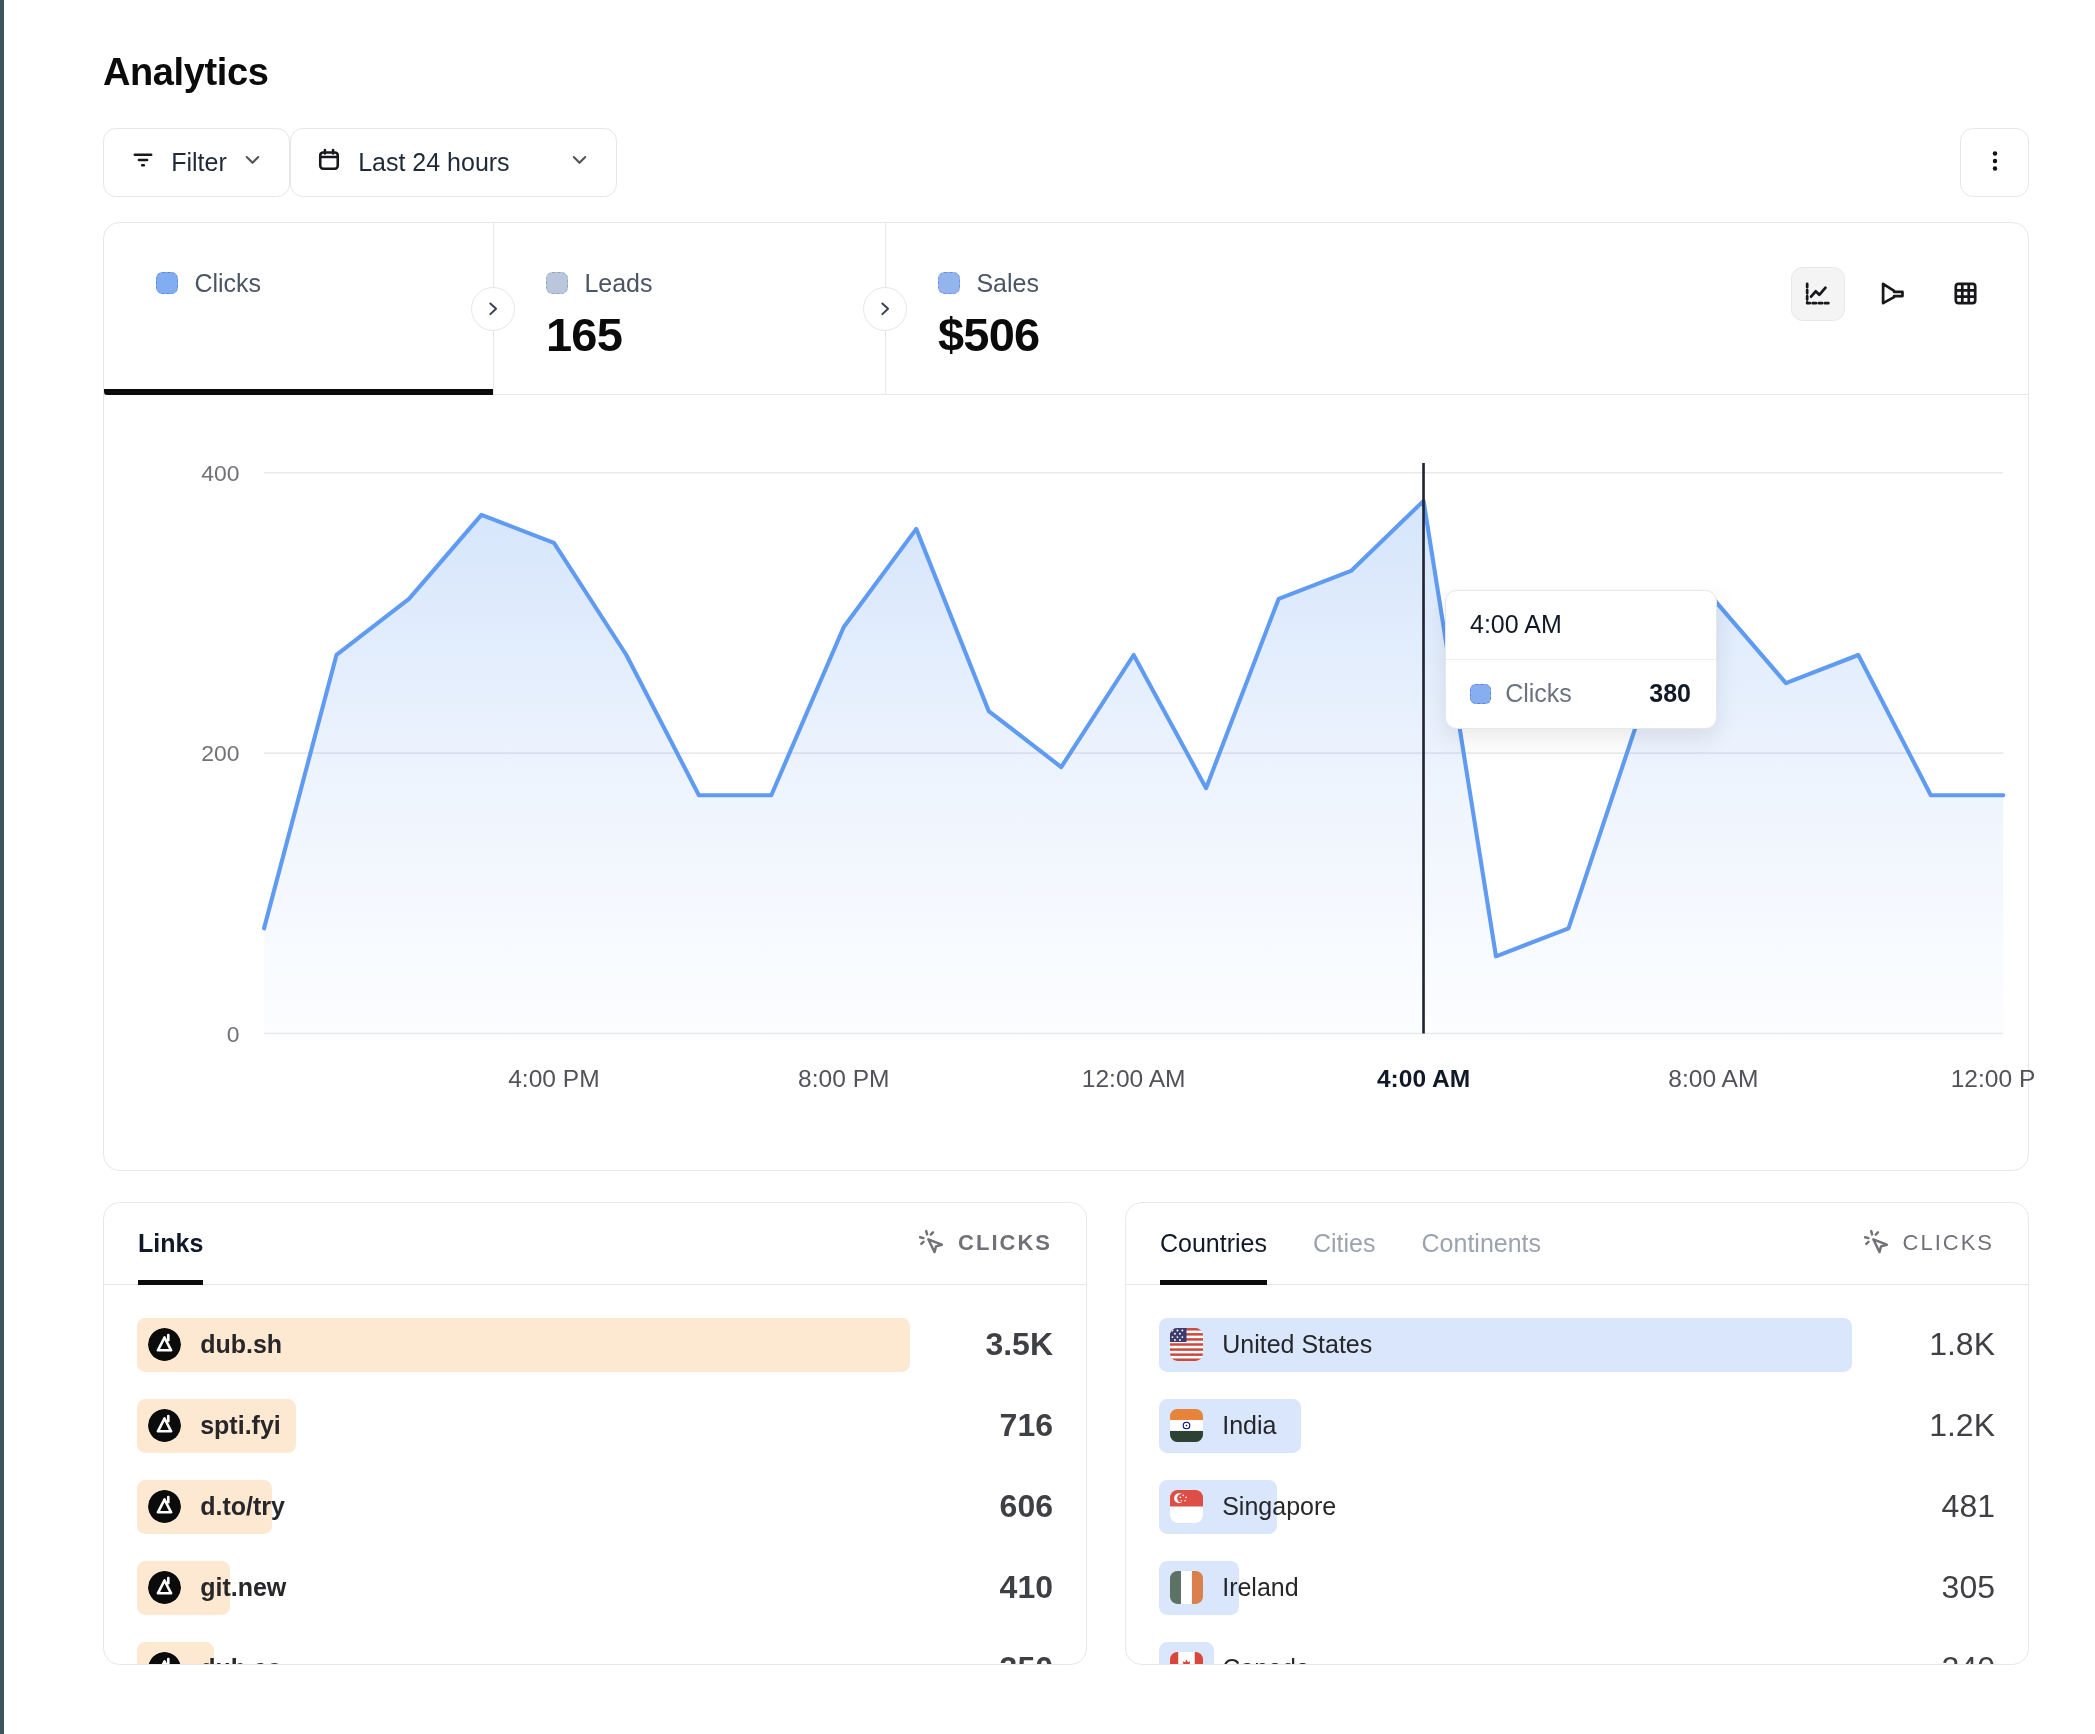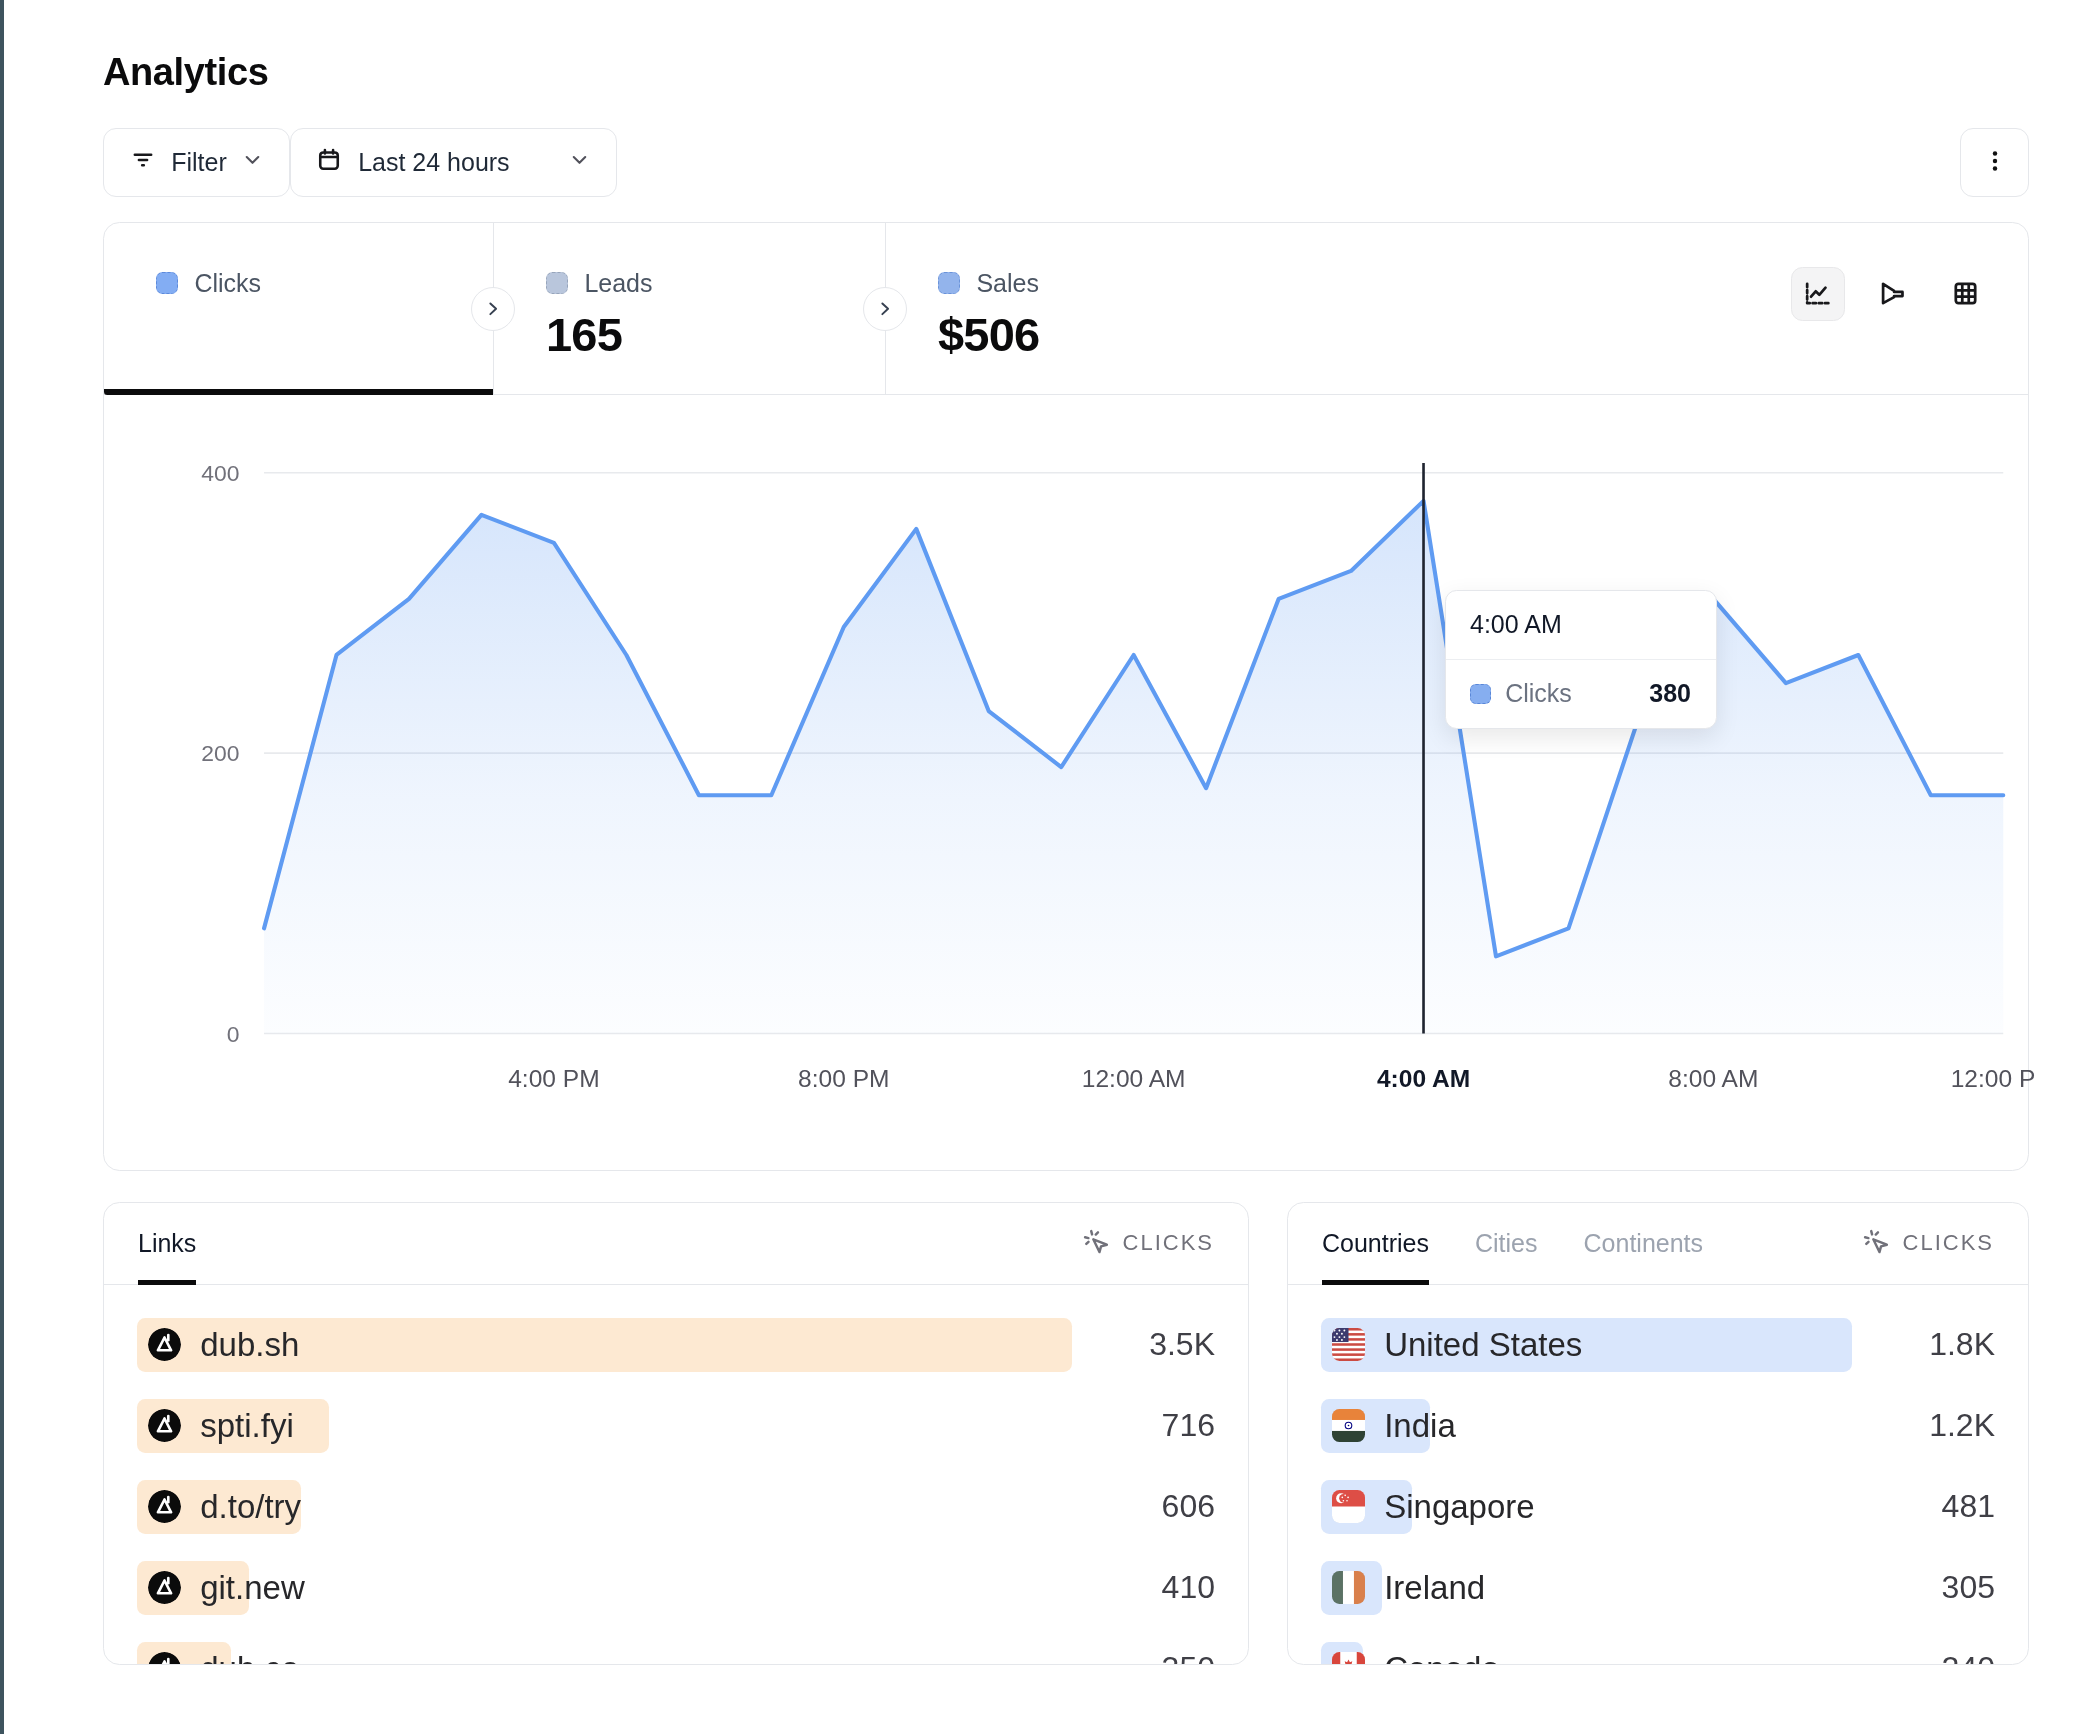--- a/index.html
+++ b/index.html
@@ -46,32 +46,32 @@
   .tooltip { position:absolute; width:272px; background:#fff; border:1.6px solid #e5e7eb; border-radius:11.5px;
     box-shadow:0 8.2px 24.5px rgba(0,0,0,.09); z-index:6; }
   .tt-head { padding:19.6px 24.5px; font-size:25px; color:#111827; border-bottom:1.6px solid #eceef1; }
   .tt-row { display:flex; align-items:center; gap:14.7px; padding:19.6px 24.5px; }
   .tt-sq { width:20.5px; height:20.5px; border-radius:5.7px; background:#86AEF0; border:1.6px dashed rgba(47,97,190,.5); }
   .tt-label { font-size:25px; color:#6b7280; }
   .tt-value { margin-left:auto; font-size:25px; font-weight:700; color:#111827; }
 
   .bottom { display:flex; gap:38px; margin-top:31px; }
   .panel { height:463px; border:1.6px solid #e5e7eb; border-radius:16.4px; background:#fff; overflow:hidden; }
-  .panel.links { width:1146px; } .panel.countries { flex:1; }
+  .panel.links { width:984px;font-weight:bold; } .panel.countries { flex:1; }
   .panel-head { position:relative; display:flex; align-items:center; height:82px; padding:0 34px; border-bottom:1.6px solid #e5e7eb; }
   .ptabs { display:flex; gap:46px; height:100%; }
   .ptab { position:relative; display:flex; align-items:center; font-size:25px; color:#9ca3af; cursor:pointer; }
   .ptab.active { color:#111827; }
   .ptab.active::after { content:""; position:absolute; left:0; right:0; bottom:-1.6px; height:4.9px; background:#0b0b0c; }
   .metric { margin-left:auto; display:flex; align-items:center; gap:11.5px; font-size:22px; letter-spacing:2px; color:#71717a; }
   .rows { padding:33px 33px 0 33px; }
   .row { position:relative; height:54px; margin-bottom:27px; cursor:pointer; }
   .bar { position:absolute; left:0; top:0; bottom:0; border-radius:8.2px; }
   .row-content { position:absolute; left:0; top:0; bottom:0; display:flex; align-items:center; gap:19.6px; padding-left:10.6px; }
-  .row-label { font-size:33px; color:#27272a; white-space:nowrap; }
+  .row-label { font-size:25px; color:#27272a; white-space:nowrap; }
   .row-value { position:absolute; right:0; top:0; bottom:0; display:flex; align-items:center; font-size:32px; color:#3f3f46; }
   .logo, .flag { width:33px; height:33px; border-radius:50%; overflow:hidden; flex:0 0 auto; }
   .flag { border-radius:7.4px; box-shadow:inset 0 0 0 0.8px rgba(0,0,0,.10); }
   .logo svg, .flag svg { display:block; width:33px; height:33px; }
 </style>
 </head>
 <body>
 
 <div class="left-edge"></div>
 

